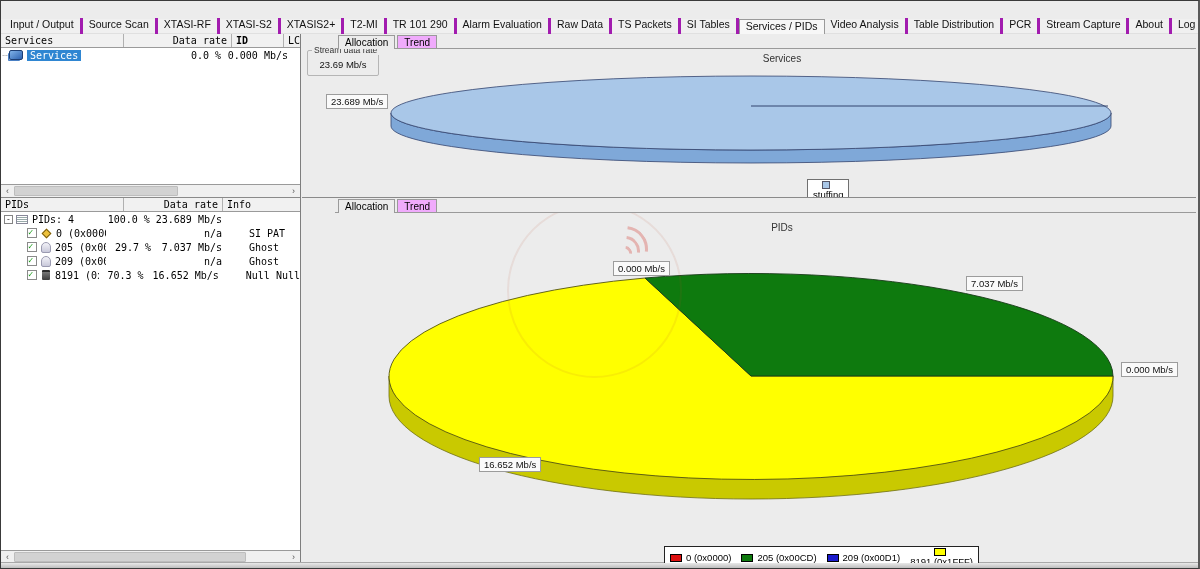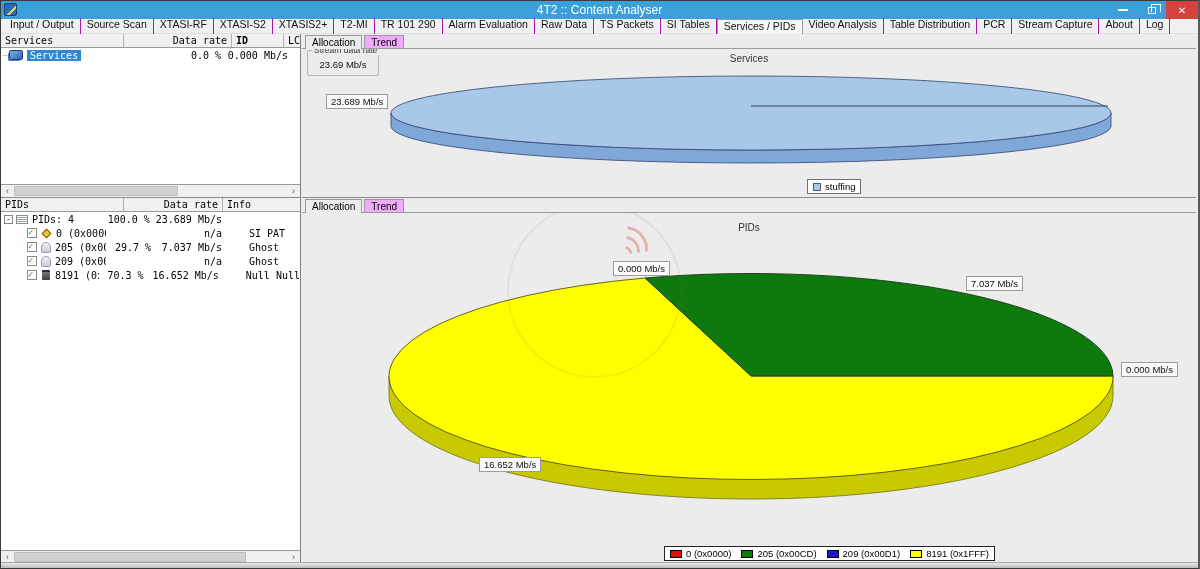--- a/index.html
+++ b/index.html
@@ -18,21 +18,21 @@
   .winbtn { width:29px; height:18px; display:flex; align-items:center; justify-content:center; cursor:pointer; }
   .minimize-glyph { width:10px; height:2px; background:#fff; }
   .restore-glyph { width:8px; height:7px; border:1px solid #fff; position:relative; }
   .restore-glyph::before { content:''; position:absolute; left:2px; top:-4px; width:8px; height:7px; border:1px solid #fff; border-bottom:none; }
   .winbtn.close { width:32px; background:#d8423e; color:#fff; font-size:10px; }
 
   
   .menubar { position:absolute; left:0; top:18px; width:100%; height:15px; background:#f0f0f0;
              display:flex; align-items:center; padding-left:3px; border-bottom:1px solid #e0e0e0; }
   .mtab { font-size:10.5px; color:#111; padding:0 6px; height:17px; line-height:13px;
-          border-right:1px solid #a21caf; white-space:nowrap; cursor:pointer; }
+          border-right:3px solid #a21caf; white-space:nowrap; cursor:pointer; }
   .mtab.active { border:1px solid #9a9a9a; border-bottom:none; background:#f7f7f7; height:15px; margin-right:0; }
 
   
   .left-panel { position:absolute; left:0; top:33px; width:300px; height:529px; background:#fff;
                 border-right:1px solid #7e7e7e; }
   .lp-section { position:relative; width:100%; overflow:hidden; }
   .svc-sec { height:164px; border-bottom:1px solid #8a8a8a; }
   .pids-sec { height:365px; }
   .tbl-head { display:flex; height:14px; background:#f1f1f1; border-bottom:1px solid #9a9a9a;
               font-family:"DejaVu Sans Mono", monospace; font-size:10px; align-items:center; }
@@ -75,21 +75,21 @@
   .icon-trash { width:8px; height:10px; flex:none; margin:0 5px 0 1px; background:linear-gradient(#777,#3d3d3d);
                 border-radius:1px; border-top:2px solid #2c2c2c; box-shadow:0 -3px 0 -1px #555; }
 
   .hscroll { position:absolute; left:0; bottom:0; width:100%; height:13px; background:#f0f0f0;
              border-top:1px solid #9a9a9a; display:flex; align-items:center; }
   .sarrow { width:13px; height:12px; text-align:center; font-size:9px; color:#555; line-height:12px; cursor:pointer; flex:none; }
   .sthumb { height:10px; background:#d2d2d2; border:1px solid #bdbdbd; border-radius:1px; cursor:pointer; }
 
   
   .right-panel { position:absolute; left:301px; top:33px; width:894px; height:529px; }
-  .chart-sec { position:relative; width:100%; background:#ececec; overflow:hidden; }
+  .chart-sec { position:relative; width:100%; background:#ececec; overflow:hidden;padding-left:33px; }
   .cs-top { height:164px; border-bottom:1px solid #8a8a8a; }
   .cs-bottom { height:365px; }
   .tabstrip { position:relative; height:15px; border-bottom:1px solid #9a9a9a; display:flex;
               align-items:flex-end; padding-left:3px; background:#ececec; z-index:5; }
   .ctab { font-size:10px; height:14px; line-height:14px; padding:0 6px; border:1px solid #9a9a9a;
           border-bottom:none; margin-right:2px; cursor:pointer; position:relative; }
   .ctab.on { background:#ececec; bottom:-1px; z-index:6; }
   .ctab.off { background:#f0abfc; height:13px; }
 
   .groupbox { position:absolute; left:5px; top:16px; width:72px; height:26px; border:1px solid #b5b5b5;
@@ -101,21 +101,21 @@
   .chart-title { position:absolute; width:100%; text-align:center; font-size:10px; color:#333; z-index:2; }
   .pie-svg { position:absolute; left:0; top:0; z-index:1; }
 
   .dlabel { position:absolute; background:#fafafa; border:1px solid #9c9c9c; font-size:9.5px; color:#111;
             padding:0px 4px; height:15px; line-height:13px; white-space:nowrap; z-index:3; }
 
   .legendbox { position:absolute; background:#fff; border:1px solid #707070; display:flex;
                align-items:center; padding:1px 5px; font-size:9.5px; z-index:3; }
   .legendbox.dark { border-color:#222; }
   .lg-item { display:flex; align-items:center; margin-right:10px; white-space:nowrap; }
-  .lg-item:last-child { margin-right:0; }
+  .lg-item:last-child { margin-right:0;flex-direction:column; }
   .lg-sq { width:12px; height:8px; border:1px solid #000; margin-right:4px; flex:none; }
   .lg-sq.small { width:8px; height:8px; border-color:#556; }
 
   
   .watermark { position:absolute; z-index:2; pointer-events:none; }
   .wm-text { position:absolute; left:195px; top:132px; font-size:29px; font-weight:bold;
              letter-spacing:3px; color:rgba(205,70,35,0.25); font-family:"Liberation Serif", serif; }
   .wm-circle { position:absolute; left:205px; top:5px; width:175px; height:175px; border-radius:50%;
                border:2px solid rgba(190,80,50,0.10); }
   .wm-beam { position:absolute; left:300px; top:28px; width:46px; height:46px; border:3px solid transparent;
@@ -124,35 +124,20 @@
   .wm-beam.b3 { left:316px; top:48px; width:14px; height:14px; }
 
   .window-bottom { position:absolute; left:0; bottom:0; width:100%; height:6px;
                    background:linear-gradient(#e9e9e9,#bdbdbd); border-top:1px solid #a8a8a8; }
 </style>
 </head>
 <body>
 
 <div class="window">
 
-  <div class="titlebar">
-    <div class="app-icon"></div>
-    <div class="title-text">4T2 :: Content Analyser</div>
-    <div class="winbtns">
-      <div class="winbtn">
-          <span class="minimize-glyph"></span>
-        </div>
-      <div class="winbtn">
-          <span class="restore-glyph"></span>
-        </div>
-      <div class="winbtn close">
-          <span>✕</span>
-        </div>
-    </div>
-  </div>
 
   <div class="menubar">
     <span class="mtab">Input / Output</span>
     <span class="mtab">Source Scan</span>
     <span class="mtab">XTASI-RF</span>
     <span class="mtab">XTASI-S2</span>
     <span class="mtab">XTASIS2+</span>
     <span class="mtab">T2-MI</span>
     <span class="mtab">TR 101 290</span>
     <span class="mtab">Alarm Evaluation</span>

